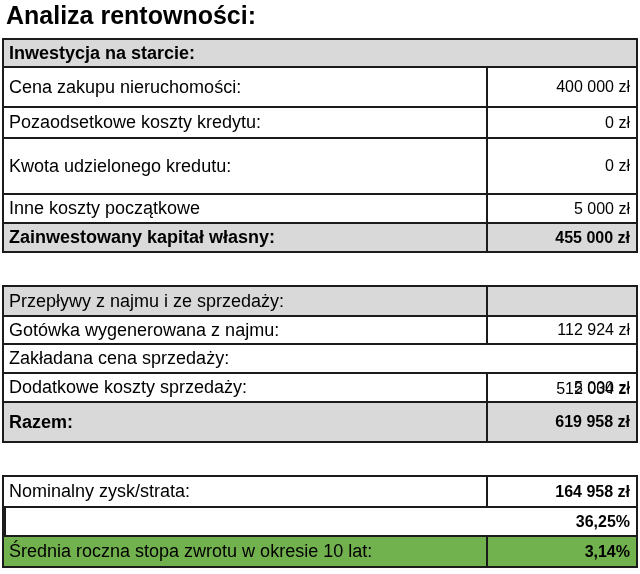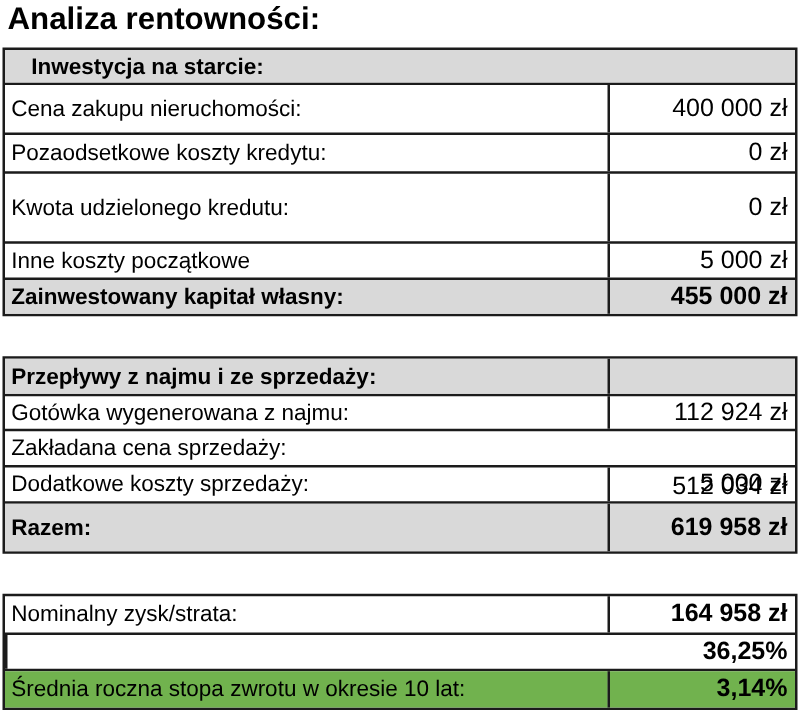--- a/index.html
+++ b/index.html
@@ -9,29 +9,29 @@
 
   .title { position:absolute; left:6px; top:1px; font-size:25px; font-weight:700; }
 
   .tbl { position:absolute; left:2px; width:636px; border:2px solid var(--grid,#1b1b1b); background:#fff; }
   .row { display:flex; width:100%; }
   .row + .row { border-top:2px solid var(--grid,#1b1b1b); }
 
   .lbl { flex:0 0 482px; display:flex; align-items:center; padding-left:5px;
          font-size:18px; white-space:nowrap; overflow:hidden; }
   .val { flex:1 1 auto; display:flex; align-items:center; justify-content:flex-end;
-         padding-right:6px; font-size:20px; border-left:2px solid var(--grid,#1b1b1b);
+         padding-right:6px; font-size:16px; border-left:2px solid var(--grid,#1b1b1b);
          white-space:nowrap; }
 
   
   .hrow-merged { display:flex; align-items:center; width:100%;
                  background:var(--header-bg,#d9d9d9); font-weight:700;
-                 padding-left:21px; font-size:18px; }
+                 padding-left:5px; font-size:18px; }
   
-  .hrow .lbl { font-weight:700; background:var(--header-bg,#d9d9d9); }
+  .hrow .lbl { font-weight:400; background:var(--header-bg,#d9d9d9); }
   .hrow .val { background:var(--header-bg,#d9d9d9); }
 
   .total-row .lbl, .total-row .val { font-weight:700; background:var(--header-bg,#d9d9d9); }
   .gray-val .val { background:var(--header-bg,#d9d9d9);margin-top:44px; }
   .bold-val .val { font-weight:700; }
   .green-row .lbl, .green-row .val { background:var(--accent-green,#71b24e); }
 
   
   #tbl-1 { top:38px; }
   #tbl-2 { top:285px; }

